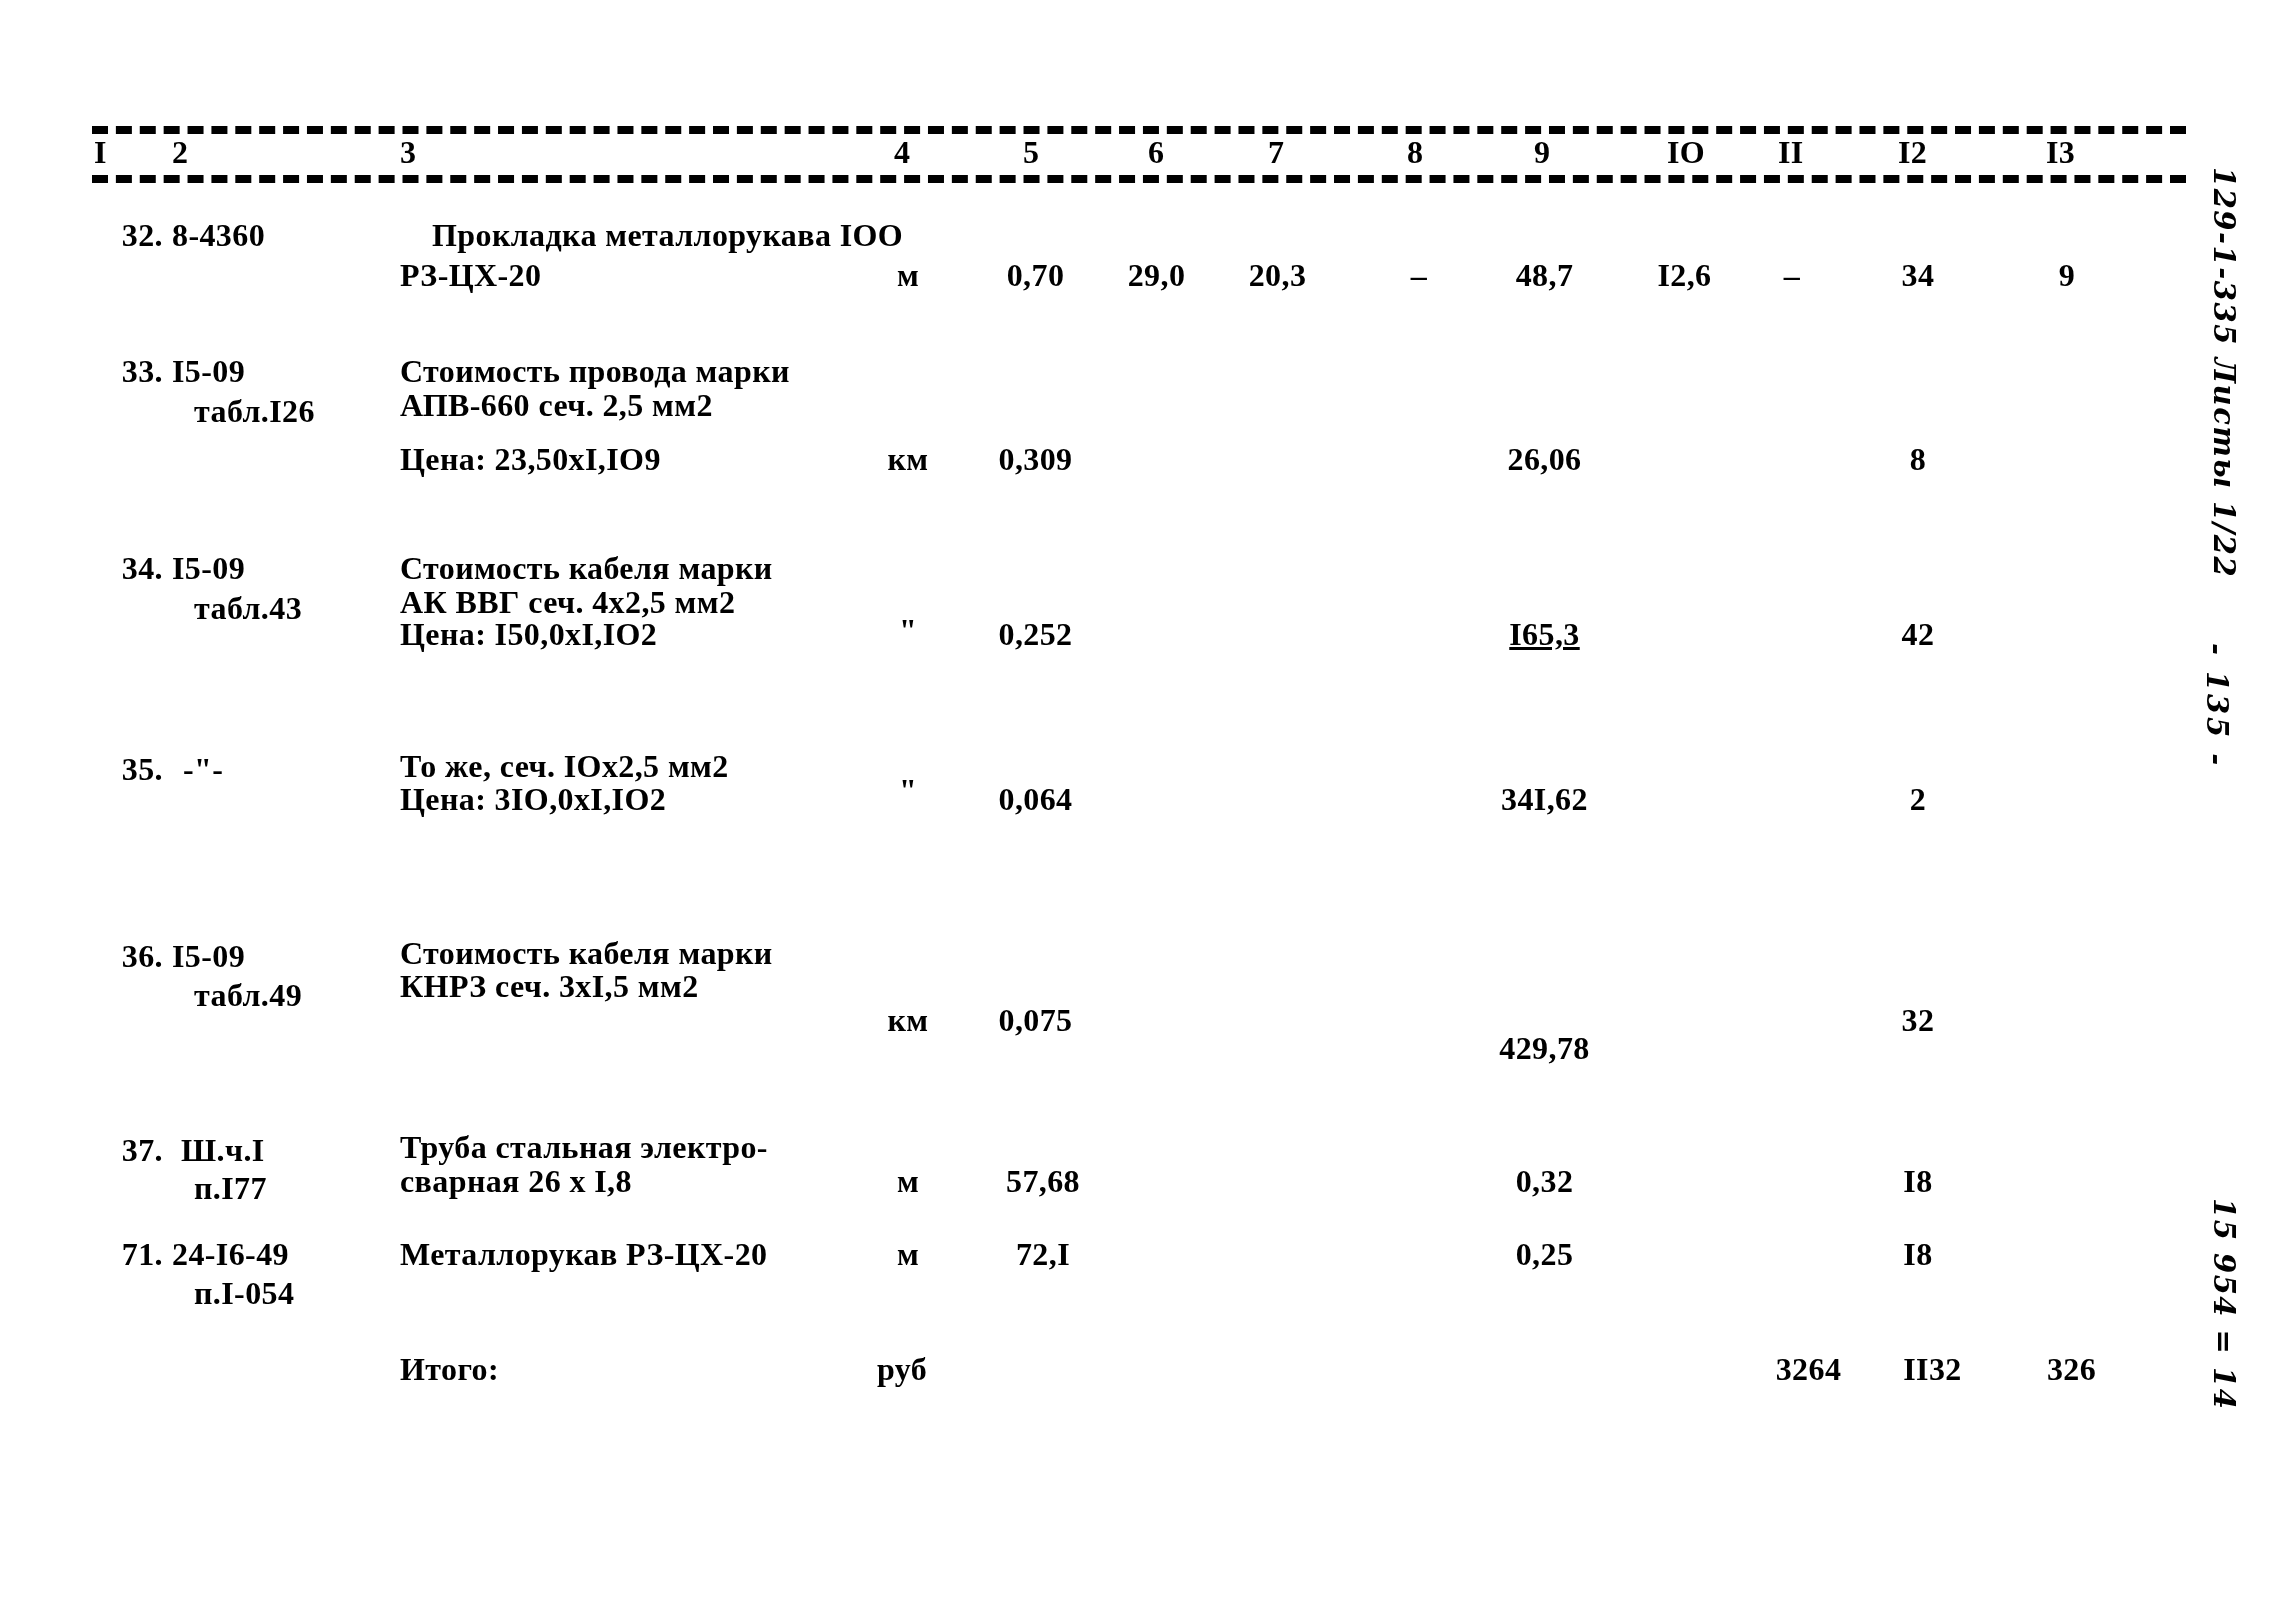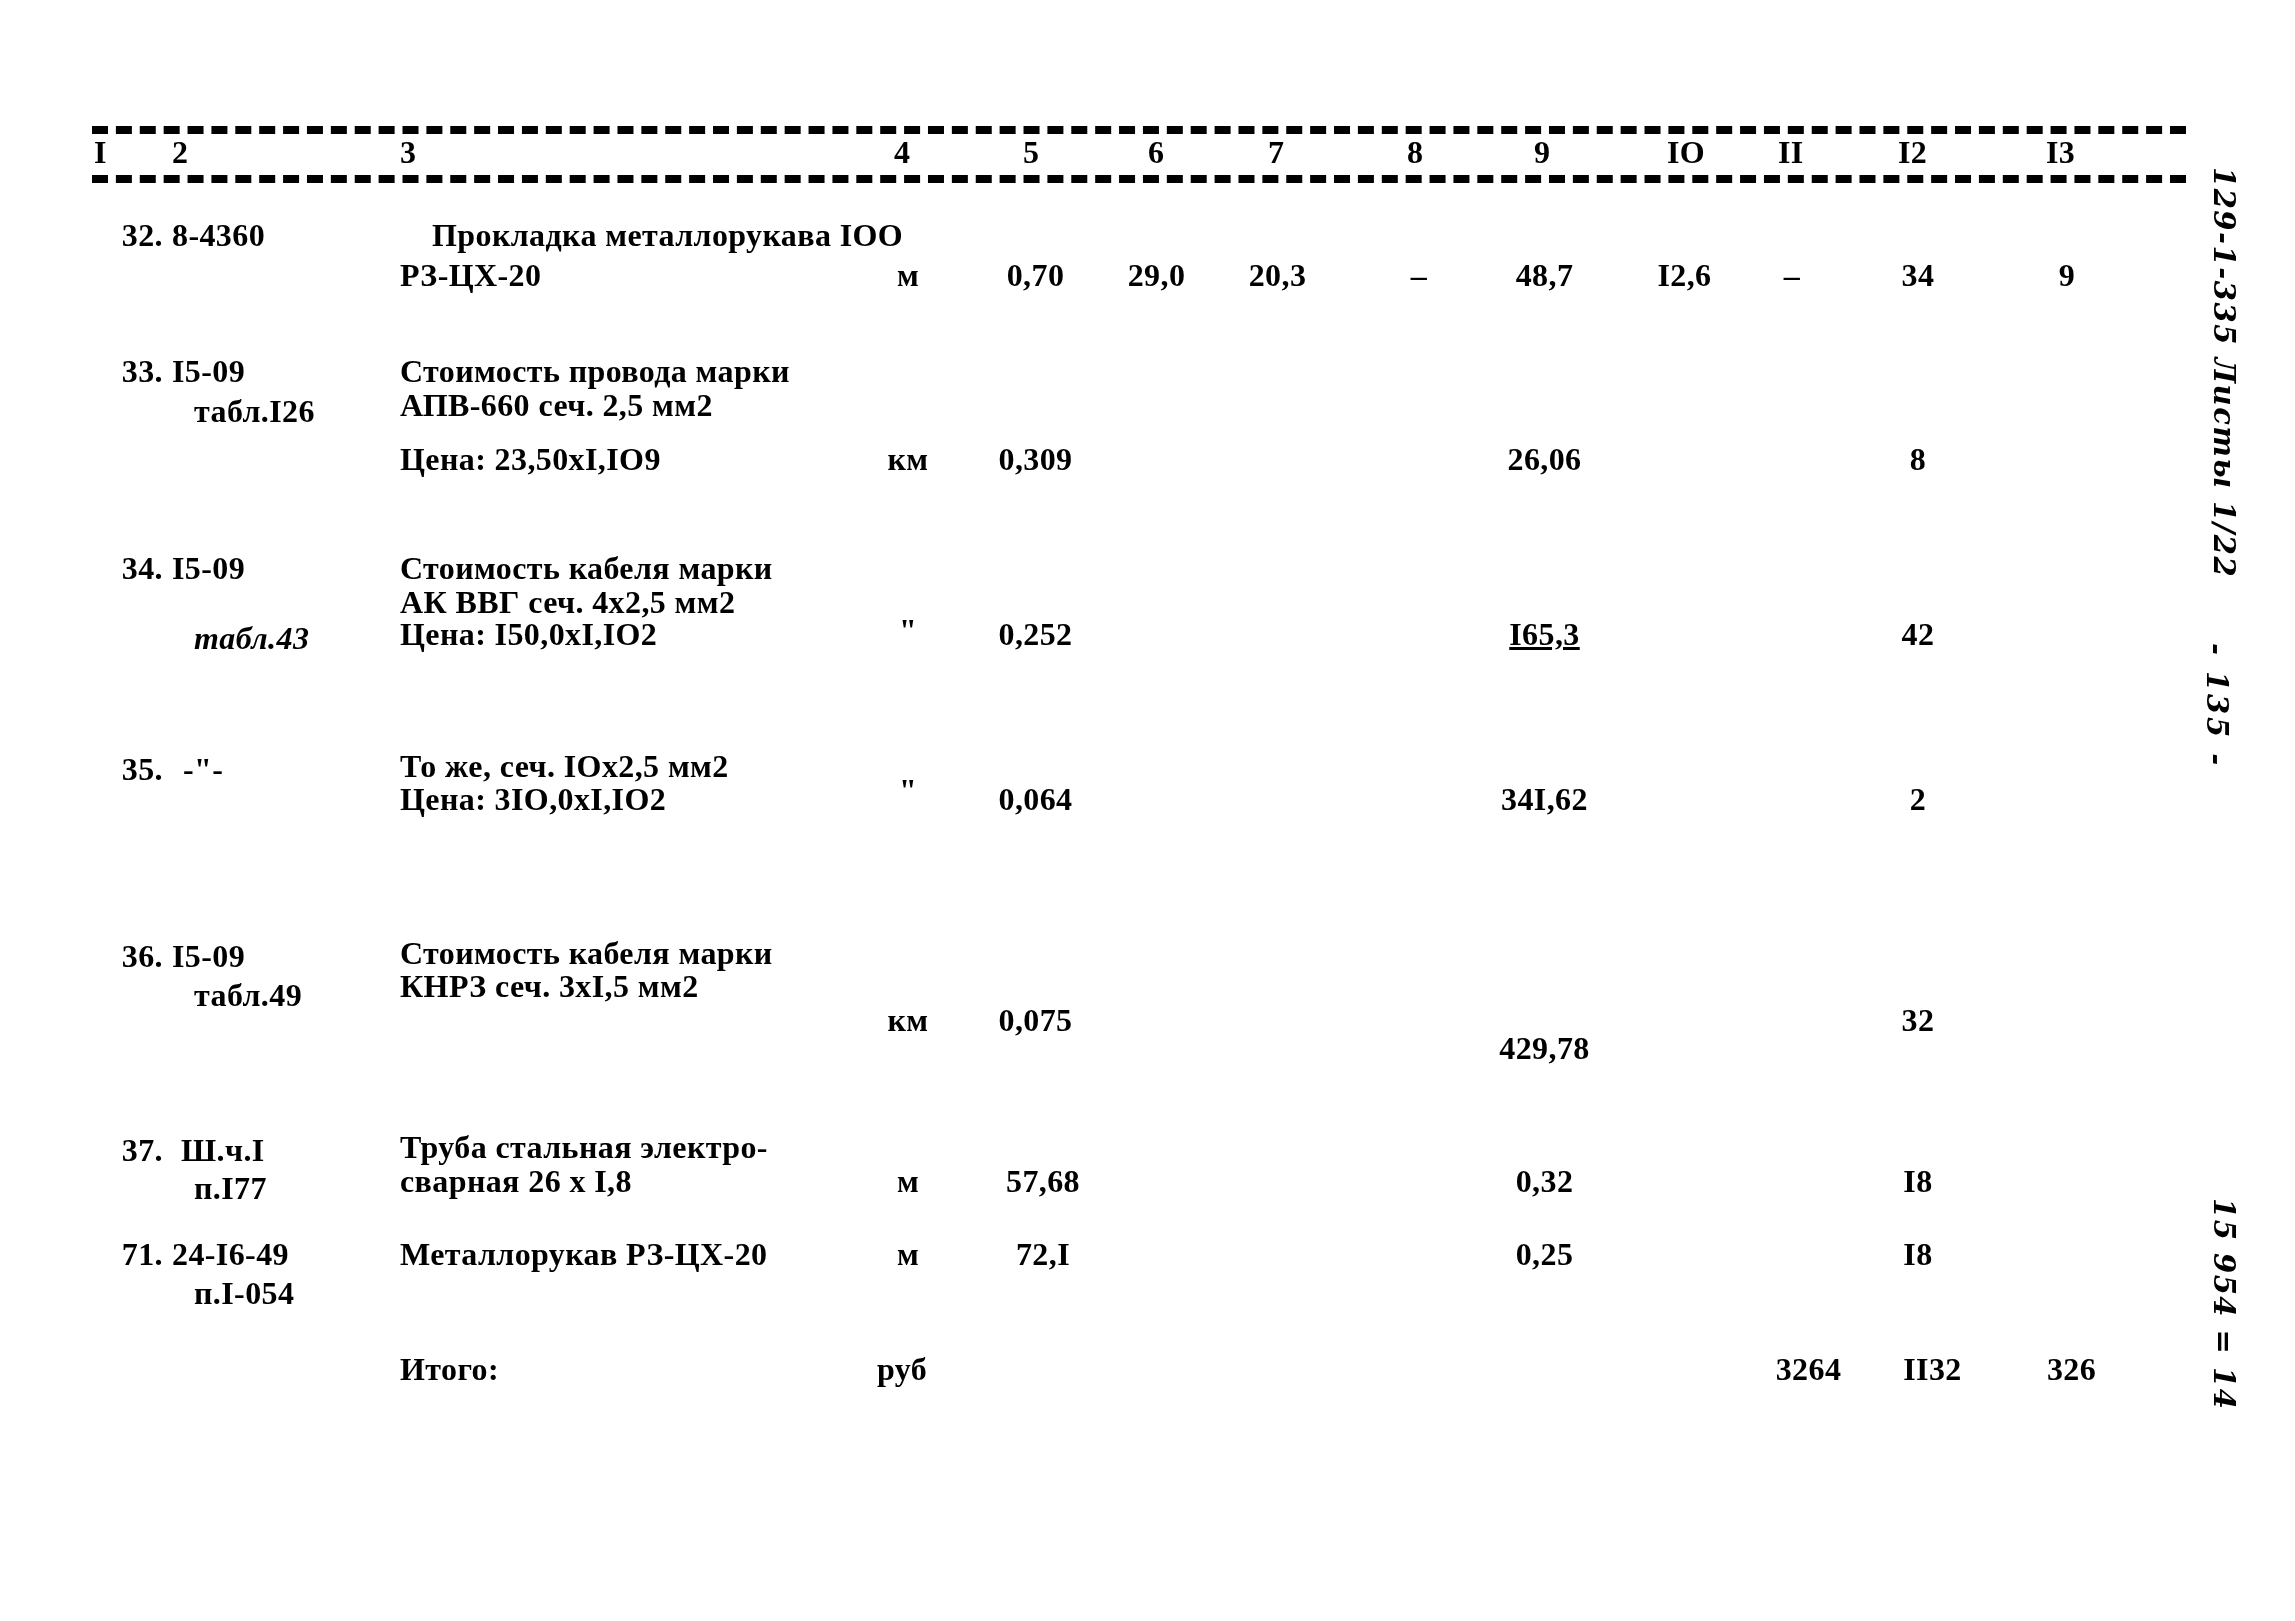--- a/index.html
+++ b/index.html
@@ -120,21 +120,21 @@
     <div class="cell c-desc" style="left:400px; top:352px;">Стоимость провода марки</div>
     <div class="cell c-desc" style="left:400px; top:386px;">АПВ-660 сеч. 2,5 мм2</div>
     <div class="cell c-desc" style="left:400px; top:440px;">Цена: 23,50хI,IO9</div>
     <div class="cell c-unit" style="left:868px;top:440px;">км</div>
     <div class="cell c-n" style="left:988px;top:440px; width:95px;">0,309</div>
     <div class="cell c-n" style="left:1486px;top:440px; width:117px;">26,06</div>
     <div class="cell c-n" style="left:1867px;top:440px; width:102px;">8</div>
 
     <div class="cell c-num" style="left:94px; top:549px;">34.</div>
     <div class="cell c-code" style="left:172px; top:549px;">I5-09</div>
-    <div class="cell c-code" style="left:194px; top:619px;font-style:italic;">табл.43</div>
+    <div class="cell c-code" style="left:194px; top:589px;">табл.43</div>
     <div class="cell c-desc" style="left:400px; top:549px;">Стоимость кабеля марки</div>
     <div class="cell c-desc" style="left:400px; top:583px;">АК ВВГ сеч. 4х2,5 мм2</div>
     <div class="cell c-desc" style="left:400px; top:615px;">Цена: I50,0хI,IO2</div>
     <div class="cell c-unit ditto" style="left:868px;top:611px;">"</div>
     <div class="cell c-n" style="left:988px;top:615px; width:95px;">0,252</div>
     <div class="cell c-n" style="left:1486px;top:615px; width:117px;text-decoration:underline;">I65,3</div>
     <div class="cell c-n" style="left:1867px;top:615px; width:102px;">42</div>
 
     <div class="cell c-num" style="left:94px; top:750px;">35.</div>
     <div class="cell c-code" style="left:183px; top:750px;">-"-</div>

